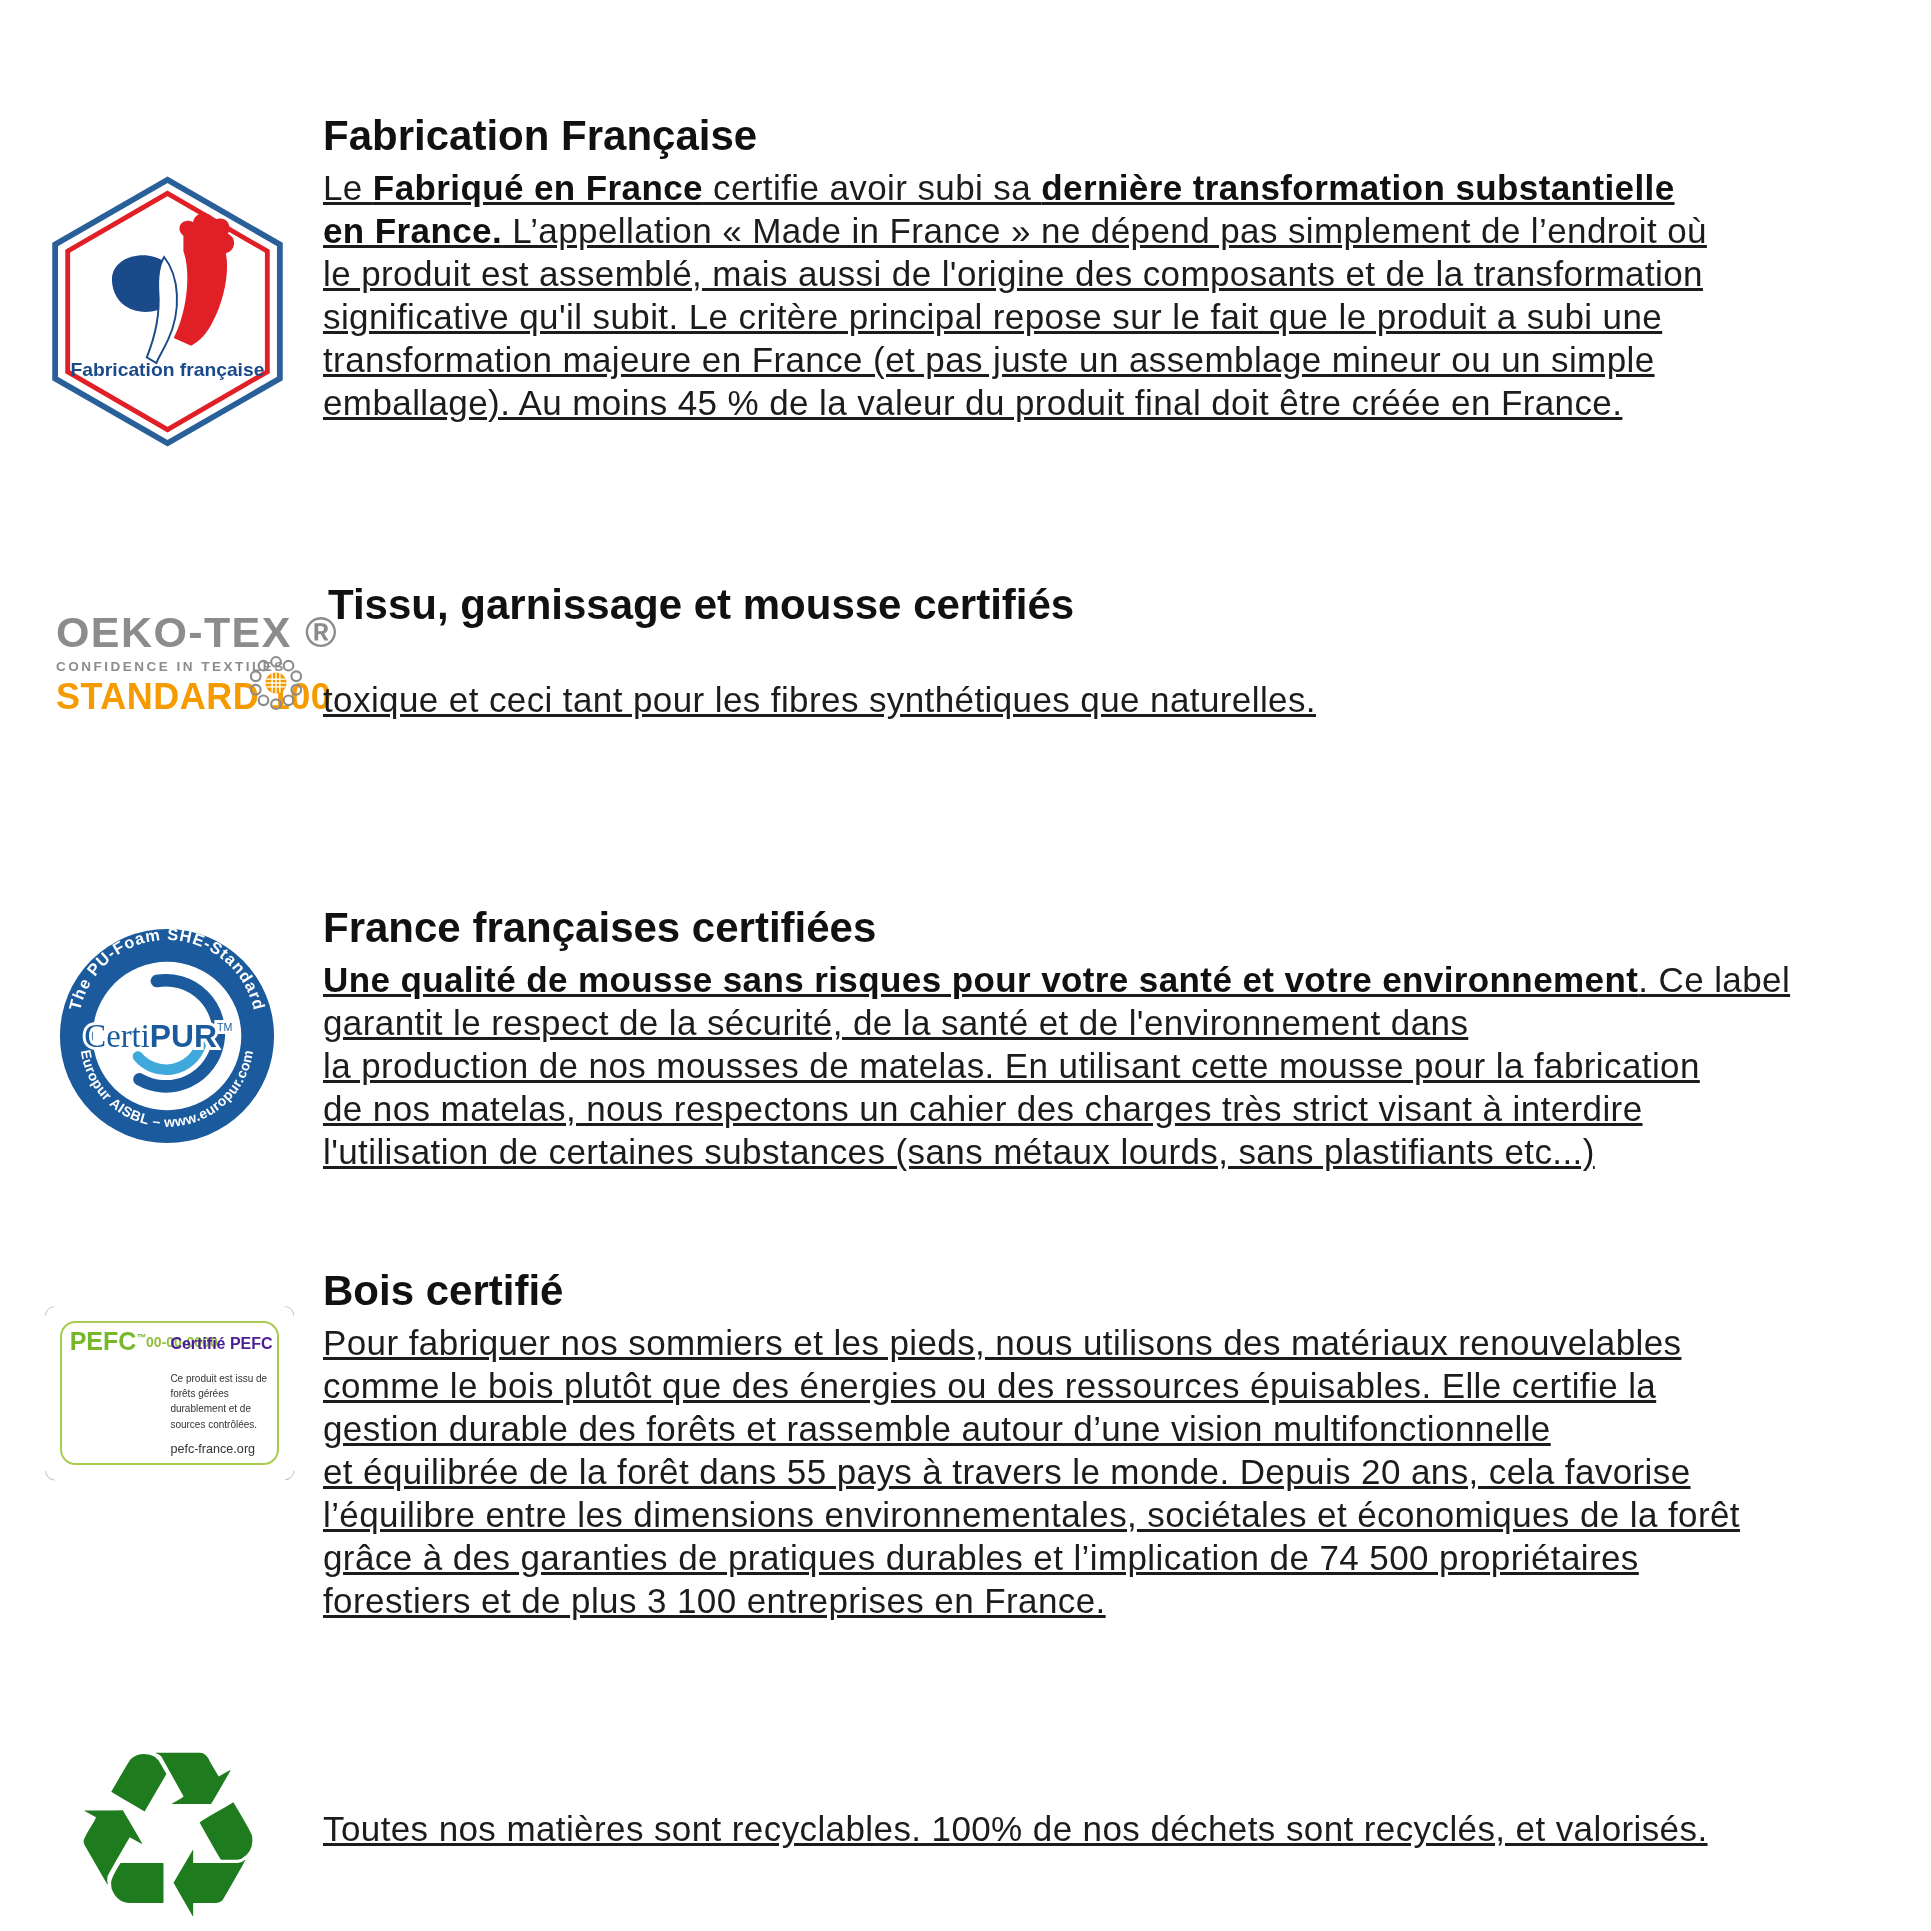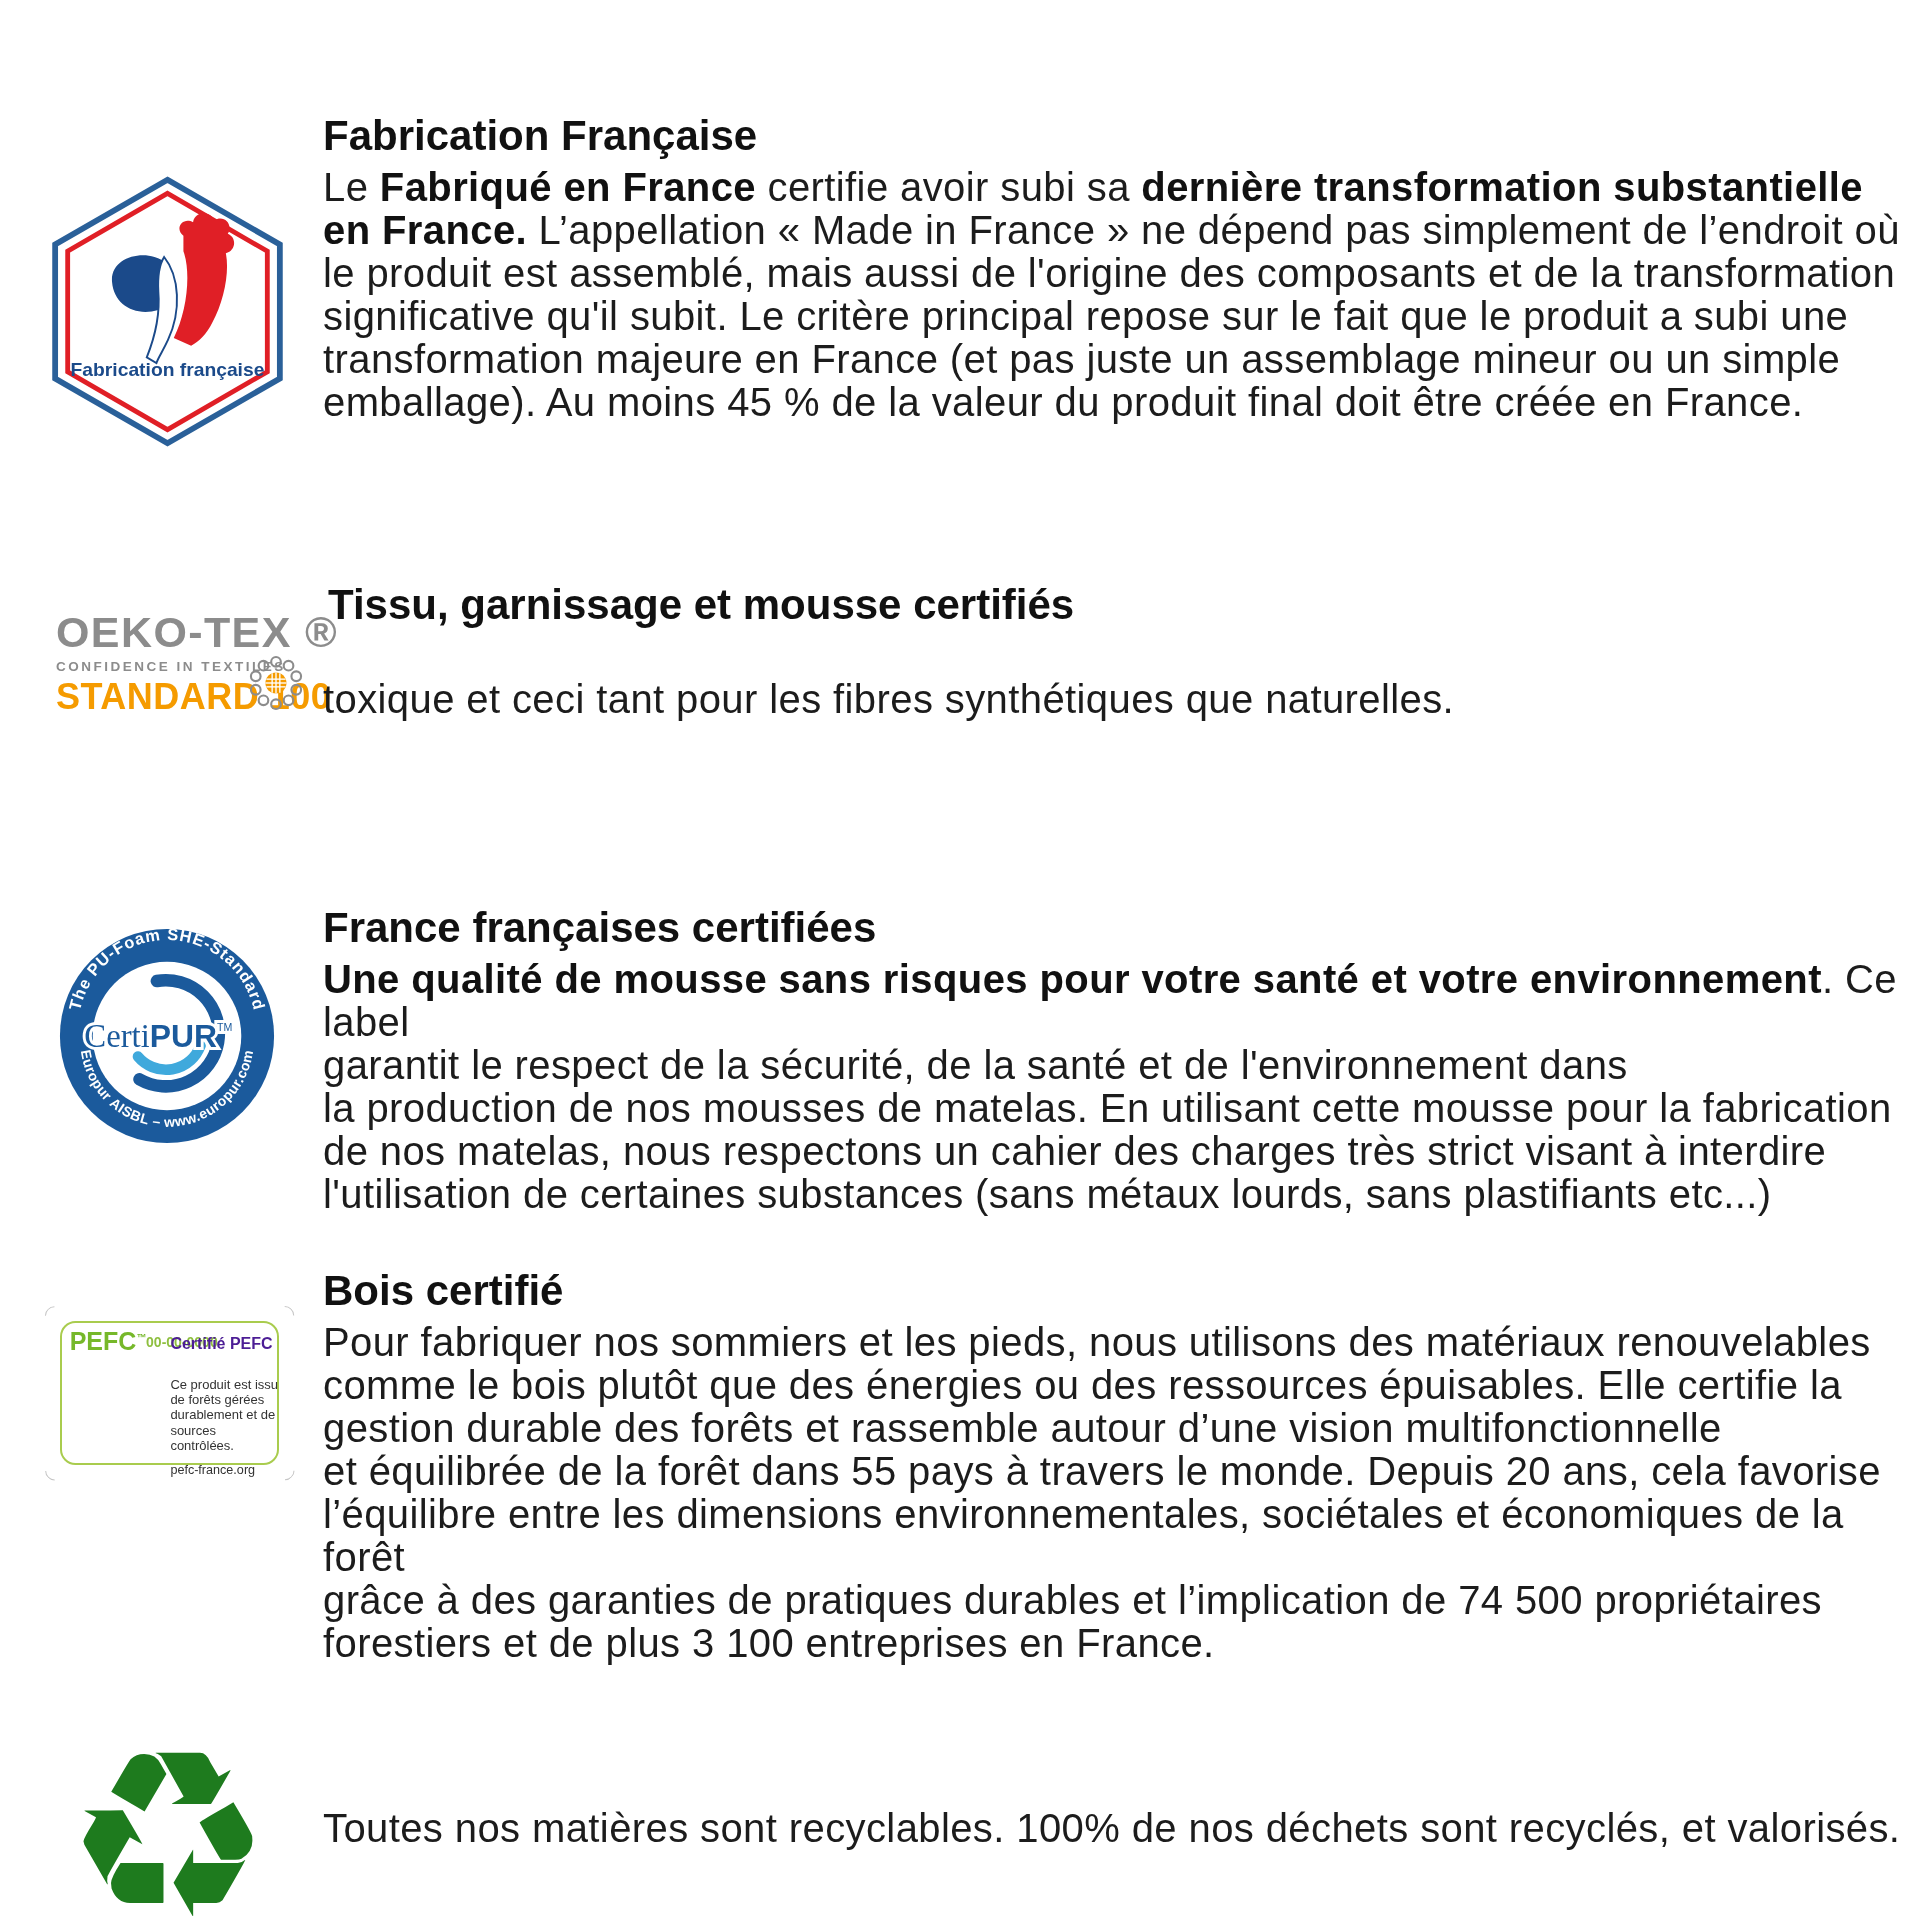--- a/index.html
+++ b/index.html
@@ -1,38 +1,38 @@
 <!DOCTYPE html>
 <html><head>
 <meta charset="utf-8">
 <style>
   html,body{margin:0;padding:0;background:#fff;}
   .page{position:relative;width:1931px;height:1931px;background:#fff;overflow:hidden;
         font-family:"Liberation Sans",sans-serif;color:#161616;}
   .abs{position:absolute;}
   .sec-title{font-size:42px;font-weight:bold;letter-spacing:0px;color:#111;white-space:nowrap;}
-  .sec-body{font-size:40px;line-height:43px;letter-spacing:0.4px;color:#1c1c1c;width:1593px;}
+  .sec-body{font-size:35px;line-height:43px;letter-spacing:0.4px;color:#1c1c1c;width:1593px;text-decoration:underline;}
   .sec-body strong{font-weight:bold;color:#111;}
 
   
   .oeko{width:261px;}
   .oeko-l1{font-size:43px;font-weight:bold;color:#8c8c8c;letter-spacing:1.4px;text-align:center;width:193px;white-space:nowrap;}
   .oeko-l2{font-size:13.5px;font-weight:bold;color:#8c8c8c;letter-spacing:2.5px;text-align:center;width:193px;margin-top:1.9px;white-space:nowrap;}
   .oeko-l3{font-size:36px;font-weight:bold;color:#f59b00;letter-spacing:0.5px;margin-top:1.9px;white-space:nowrap;}
 
   
   .pefc-box{width:219px;height:144px;border:2.9px solid #a9cc4e;border-radius:15.4px;background:#fff;
             display:flex;flex-direction:row;box-sizing:border-box;padding:7.7px 5.8px 5.8px 7.7px;}
   .pefc-left{width:93px;display:flex;flex-direction:row;}
   .pefc-brand{font-size:25px;font-weight:bold;color:#76b82a;line-height:1;margin-top:-1.9px;white-space:nowrap;}
   .pefc-brand sup{font-size:9.7px;}
   .pefc-num{font-size:14px;font-weight:bold;color:#8ebf3f;margin-top:2.9px;white-space:nowrap;}
   .pefc-right{flex:1;padding-left:7.7px;padding-top:3.9px;}
   .pefc-cert{font-size:16px;font-weight:bold;color:#4c1d95;}
-  .pefc-txt{font-size:13px;line-height:15.4px;color:#333;margin-top:24px;width:108px;}
+  .pefc-txt{font-size:10px;line-height:15.4px;color:#333;margin-top:18px;width:108px;}
   .pefc-url{font-size:12.6px;color:#333;margin-top:9.7px;}
   .tick{position:absolute;width:17.4px;height:17.4px;border:1.9px solid #c6c6c6;border-radius:50%;
         border-right-color:transparent;border-bottom-color:transparent;border-left-color:transparent;}
 
   
   .recycle{font-family:"DejaVu Sans",sans-serif;font-size:232px;line-height:0.95;color:#1e7b1e;}
 </style>
 </head>
 <body>
 

